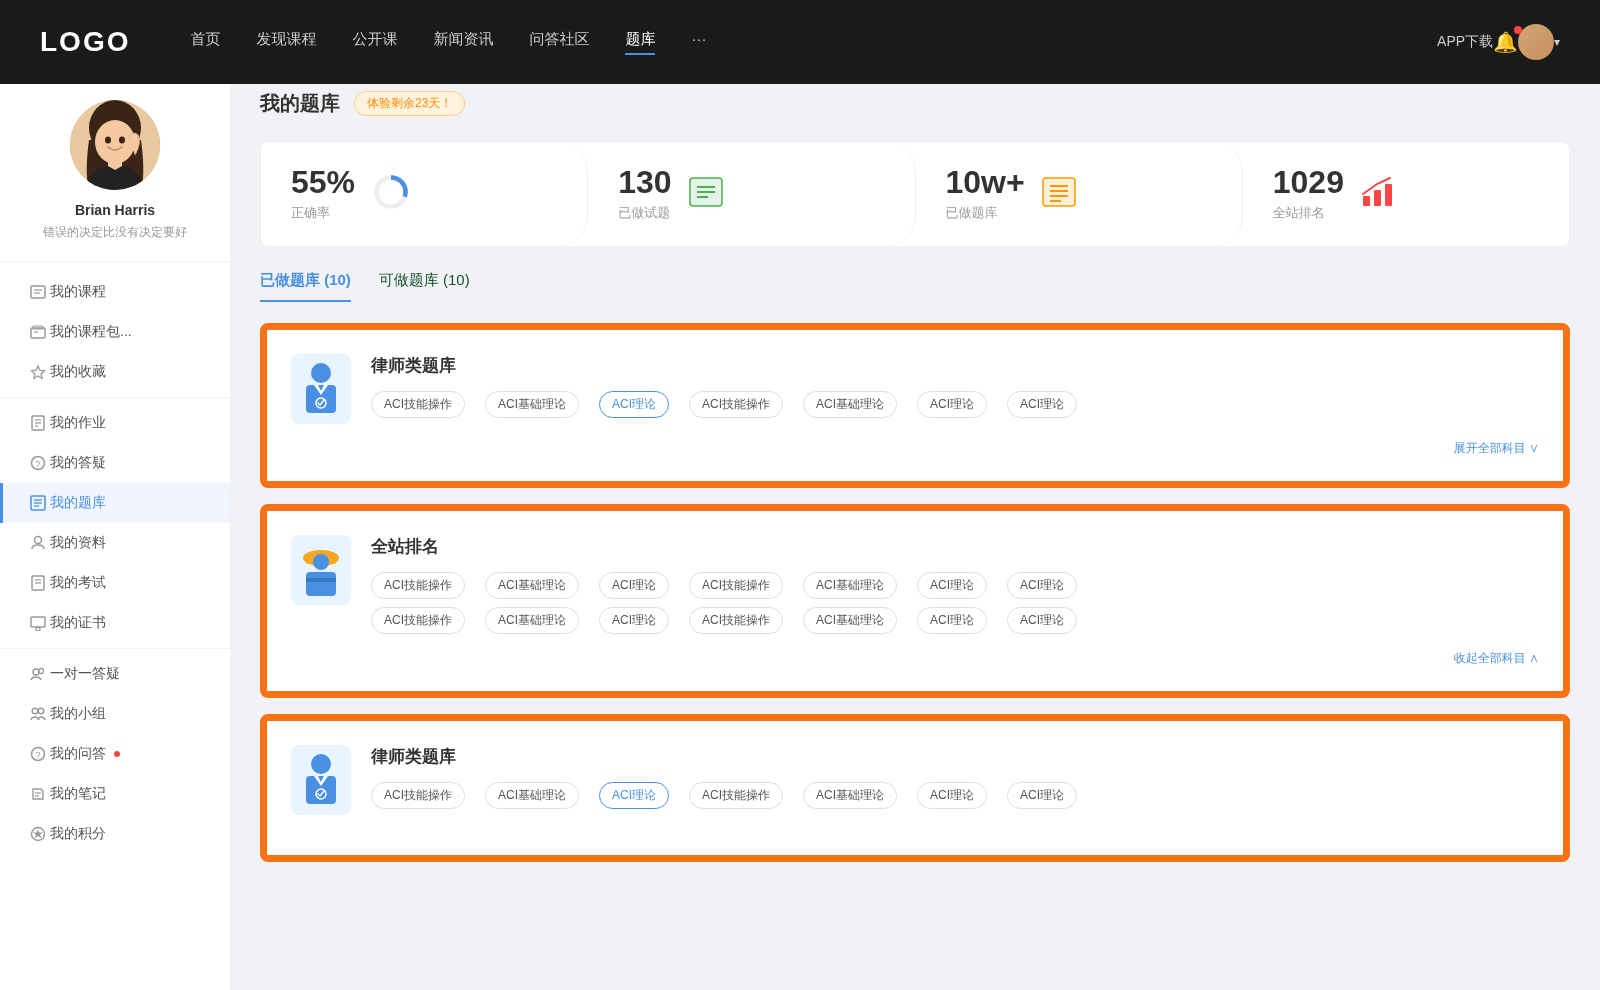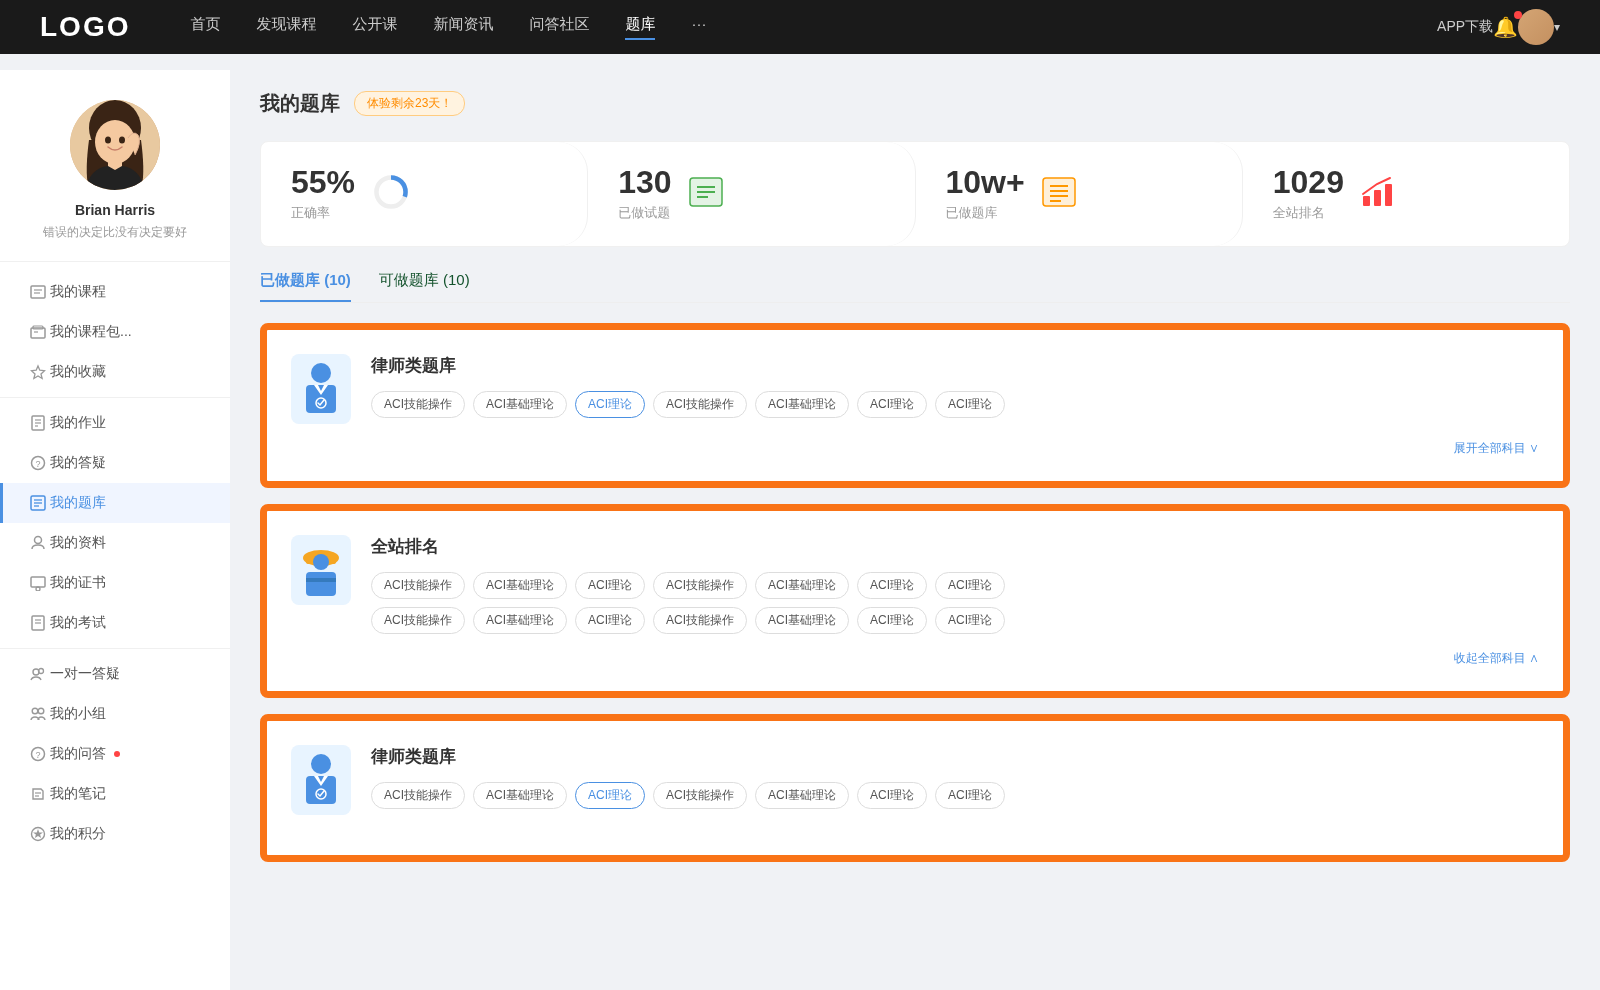--- a/index.html
+++ b/index.html
@@ -1,21 +1,21 @@
 <!DOCTYPE html>
 <html><head>
   <meta charset="utf-8">
   <style>
     * { box-sizing: border-box; margin: 0; padding: 0; }
     body { font-family: -apple-system, BlinkMacSystemFont, "PingFang SC", "Microsoft YaHei", sans-serif; background: #f0f2f5; min-height: 990px; }
 
     
     .navbar {
       background: #1a1a1a;
-      height: 54px;
+      height: 84px;
       display: flex;
       align-items: center;
       padding: 0 40px;
       position: fixed;
       top: 0; left: 0; right: 0;
       z-index: 100;
     }
     .navbar-logo {
       color: white;
       font-size: 28px;
@@ -294,21 +294,21 @@
     }
     .qb-name {
       font-size: 17px;
       font-weight: 600;
       color: #333;
       margin-bottom: 14px;
     }
     .qb-tags {
       display: flex;
       flex-wrap: wrap;
-      gap: 8px;
+      gap: 20px;
     }
     .tag {
       padding: 4px 12px;
       border-radius: 14px;
       font-size: 12px;
       border: 1px solid #ddd;
       color: #555;
       cursor: pointer;
       background: white;
     }
@@ -474,37 +474,37 @@
               <circle cx="8" cy="5" r="3.5" fill="none" stroke="#999" stroke-width="1.5"></circle>
               <path d="M2 14 Q2 10 8 10 Q14 10 14 14" fill="none" stroke="#999" stroke-width="1.5"></path>
             </svg>
         </span>
         <span class="sidebar-label">我的资料</span>
       </div>
 
       <div class="sidebar-item">
         <span class="sidebar-icon">
           <svg width="16" height="16" viewBox="0 0 16 16">
+              <rect x="2" y="1" width="12" height="14" rx="1" fill="none" stroke="#999" stroke-width="1.5"></rect>
+              <line x1="5" y1="5" x2="11" y2="5" stroke="#999" stroke-width="1.2"></line>
+              <line x1="5" y1="8" x2="11" y2="8" stroke="#999" stroke-width="1.2"></line>
+            </svg>
+        </span>
+        <span class="sidebar-label">我的考试</span>
+      </div>
+
+      <div class="sidebar-item">
+        <span class="sidebar-icon">
+          <svg width="16" height="16" viewBox="0 0 16 16">
               <rect x="1" y="2" width="14" height="10" rx="1" fill="none" stroke="#999" stroke-width="1.5"></rect>
               <circle cx="8" cy="14" r="2" fill="none" stroke="#999" stroke-width="1.3"></circle>
               <line x1="8" y1="12" x2="8" y2="12.5" stroke="#999" stroke-width="1.2"></line>
             </svg>
         </span>
         <span class="sidebar-label">我的证书</span>
-      </div>
-
-      <div class="sidebar-item">
-        <span class="sidebar-icon">
-          <svg width="16" height="16" viewBox="0 0 16 16">
-              <rect x="2" y="1" width="12" height="14" rx="1" fill="none" stroke="#999" stroke-width="1.5"></rect>
-              <line x1="5" y1="5" x2="11" y2="5" stroke="#999" stroke-width="1.2"></line>
-              <line x1="5" y1="8" x2="11" y2="8" stroke="#999" stroke-width="1.2"></line>
-            </svg>
-        </span>
-        <span class="sidebar-label">我的考试</span>
       </div>
 
       <div class="sidebar-divider"></div>
 
       <div class="sidebar-item">
         <span class="sidebar-icon">
           <svg width="16" height="16" viewBox="0 0 16 16">
               <circle cx="6" cy="6" r="3" fill="none" stroke="#999" stroke-width="1.4"></circle>
               <circle cx="11" cy="5" r="2.5" fill="none" stroke="#999" stroke-width="1.3"></circle>
               <path d="M1 14 Q2 11 6 11 Q10 11 11 14" fill="none" stroke="#999" stroke-width="1.4"></path>

